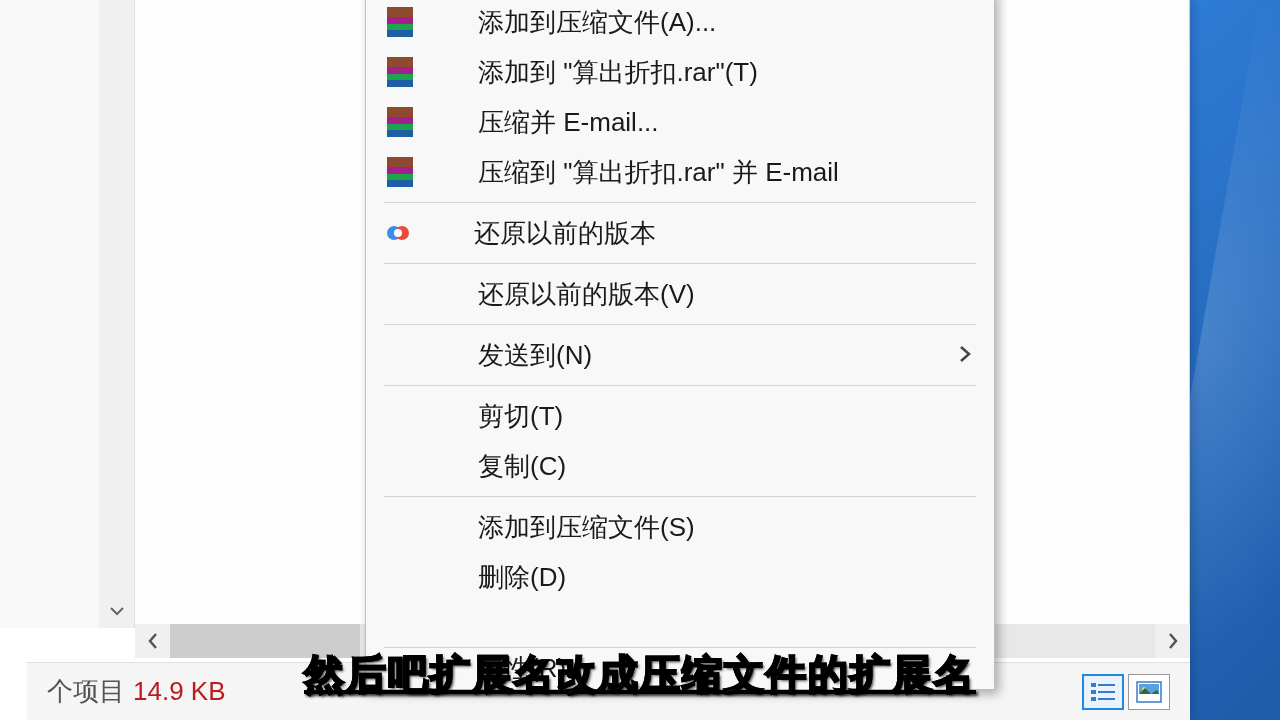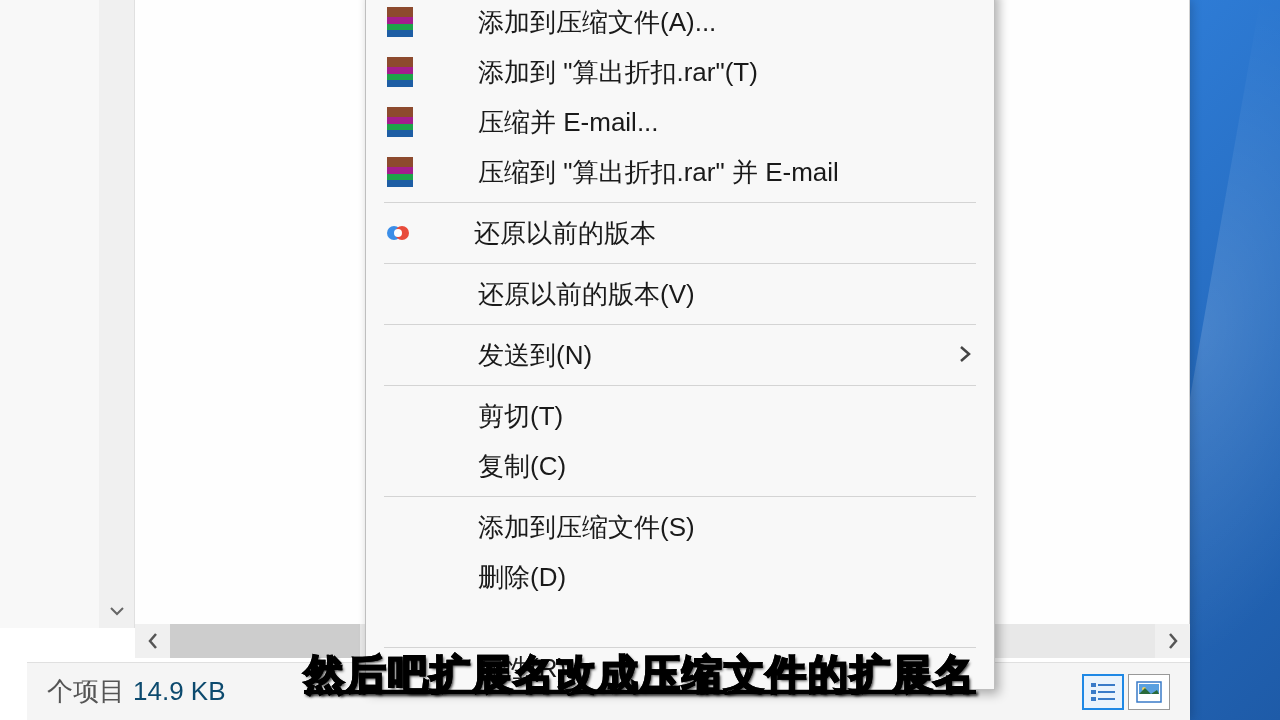--- a/index.html
+++ b/index.html
@@ -131,21 +131,21 @@
       padding: 0 20px;
       margin-left: 19px;
     }
     .status-text {
       font-size: 26px;
       color: #555;
       padding-left: 0;
     }
     .status-size {
       font-size: 26px;
-      color: #0c4a6e;
+      color: #b91c1c;
       margin-left: 8px;
     }
     .view-buttons {
       margin-left: auto;
       display: flex;
       gap: 4px;
     }
     .view-btn {
       width: 42px;
       height: 36px;

